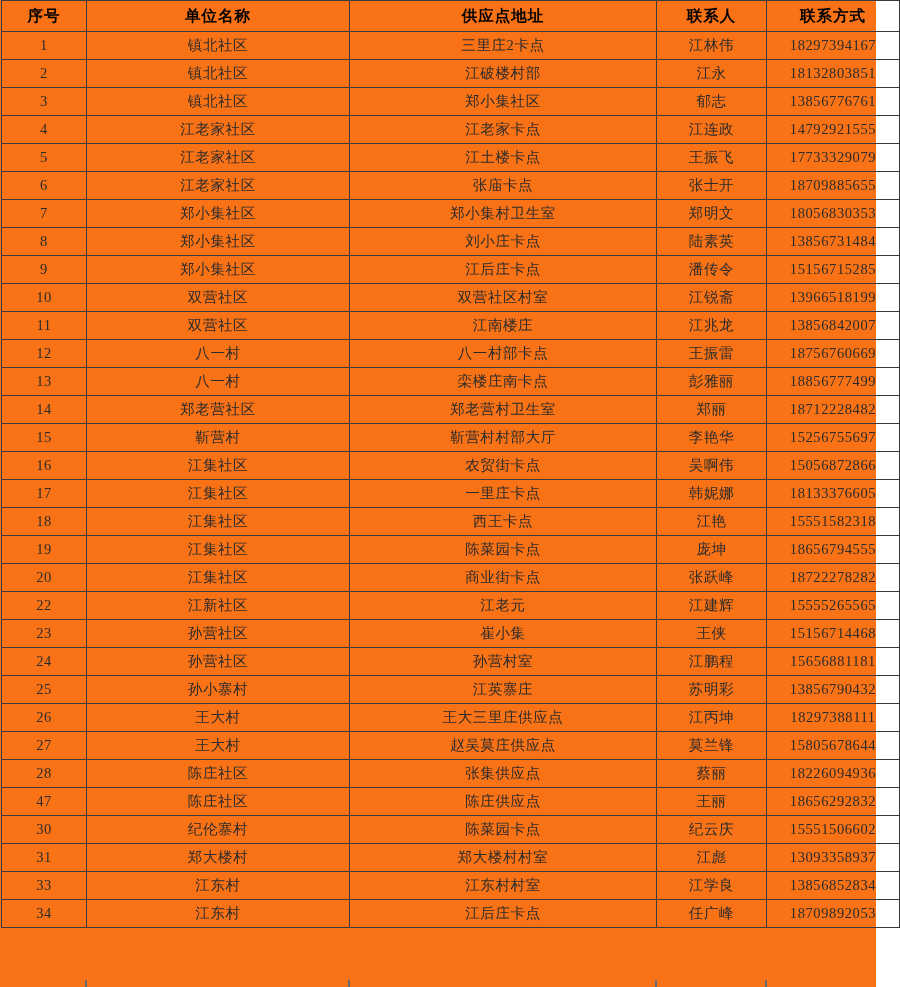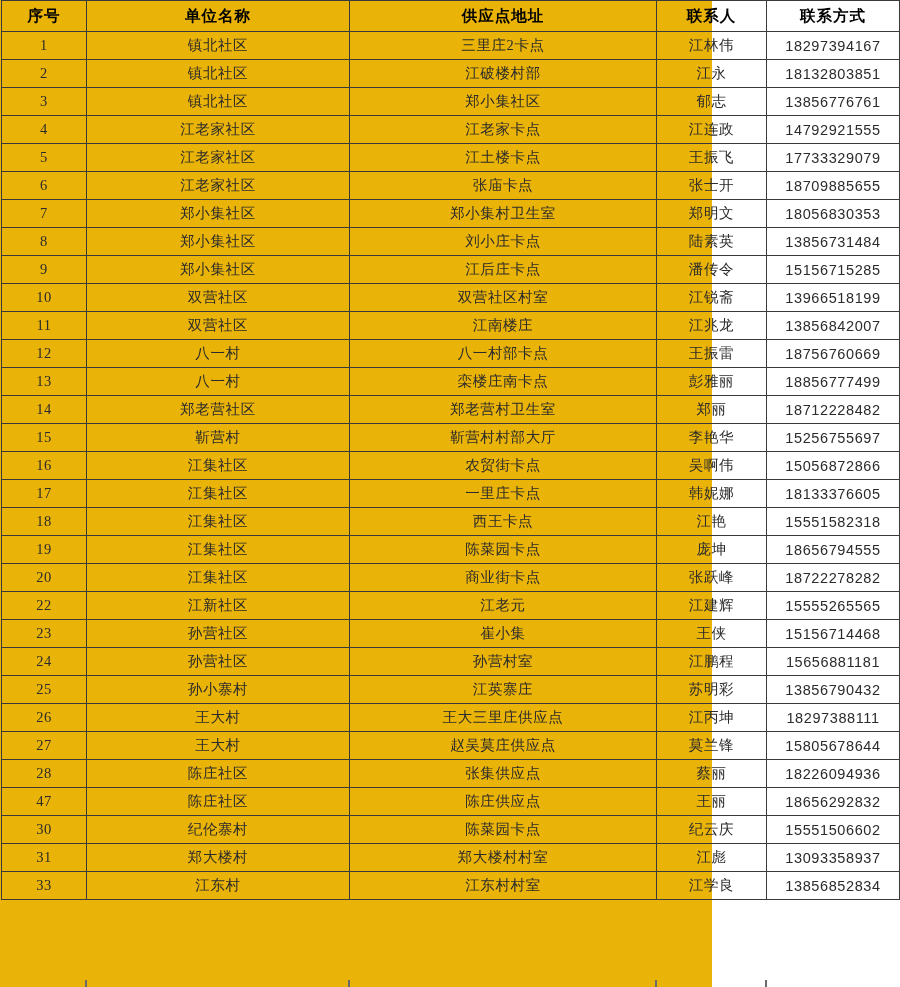--- a/index.html
+++ b/index.html
@@ -8,24 +8,24 @@
     background: #ffffff;
   }
   body {
     width: 900px;
     height: 987px;
     font-family: "Liberation Serif", "DejaVu Serif", serif;
     color: #1a1a1a;
     overflow: hidden;
   }
   .sheet {
-    width: 712px;
+    width: 876px;
     height: 987px;
     position: relative;
-    background: #eab308;
+    background: #f97316;
   }
   table.supply-table {
     border-collapse: collapse;
     table-layout: fixed;
     width: 898px;
     margin: 0 1px;
   }
   table.supply-table col.c-no     { width: 85px; }
   table.supply-table col.c-unit   { width: 263px; }
   table.supply-table col.c-addr   { width: 307px; }
@@ -53,21 +53,21 @@
     font-size: 14.5px;
     letter-spacing: 0.6px;
     color: #2b2b2b;
   }
   td.cell-no {
     font-family: "Liberation Serif", "DejaVu Serif", serif;
     letter-spacing: 0;
     color: #333333;
   }
   td.cell-phone {
-    font-family: Liberation Sans, sans-serif;
+    font-family: Liberation Serif, serif;
     letter-spacing: 0.4px;
     font-size: 14.5px;
     color: #2b2b2b;
   }
   td.cell-unit, td.cell-addr, td.cell-person {
     color: #3b3b3b;
   }
   .partial-row {
     position: absolute;
     left: 1px;
@@ -323,20 +323,27 @@
           <td class="cell-person">江彪</td>
           <td class="cell-phone">13093358937</td>
         </tr>
         <tr>
           <td class="cell-no">33</td>
           <td class="cell-unit">江东村</td>
           <td class="cell-addr">江东村村室</td>
           <td class="cell-person">江学良</td>
           <td class="cell-phone">13856852834</td>
         </tr>
+        <tr>
+          <td class="cell-no">34</td>
+          <td class="cell-unit">江东村</td>
+          <td class="cell-addr">江后庄卡点</td>
+          <td class="cell-person">任广峰</td>
+          <td class="cell-phone">18709892053</td>
+        </tr>
       </tbody>
   </table>
 
   <div class="partial-row">
     <div class="pbox p1"></div>
     <div class="pbox p2"></div>
     <div class="pbox p3"></div>
     <div class="pbox p4"></div>
     <div class="pbox p5"></div>
   </div>

